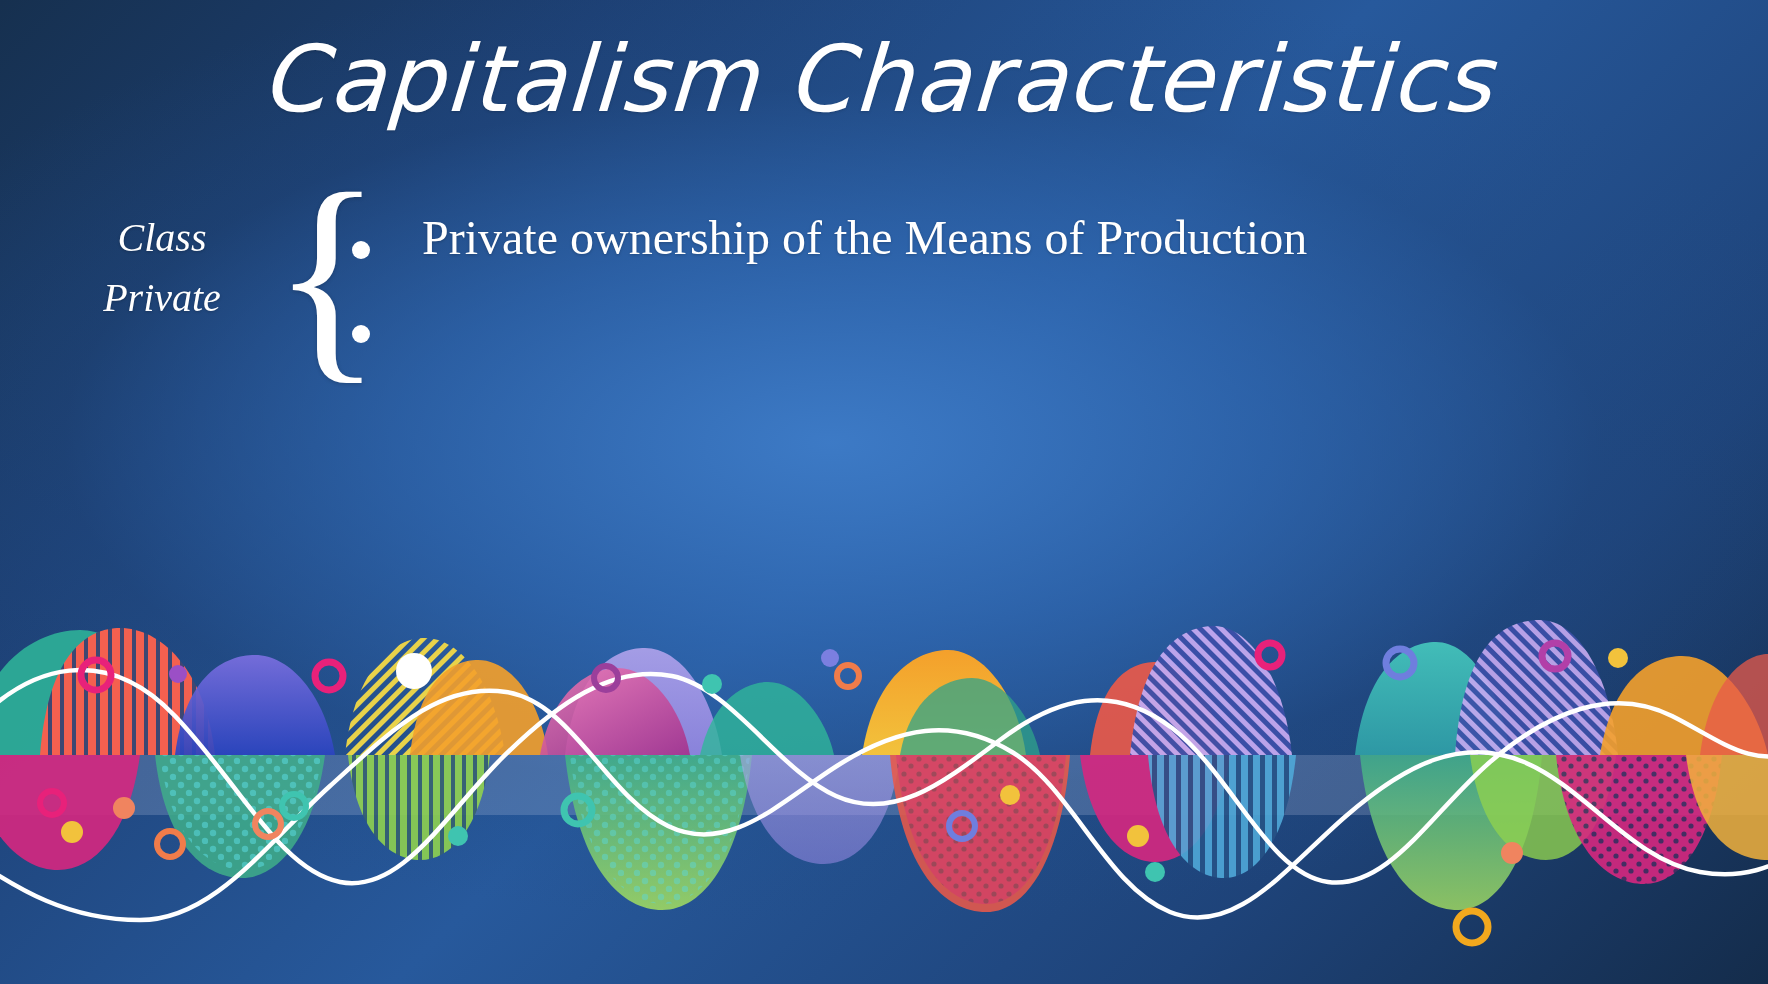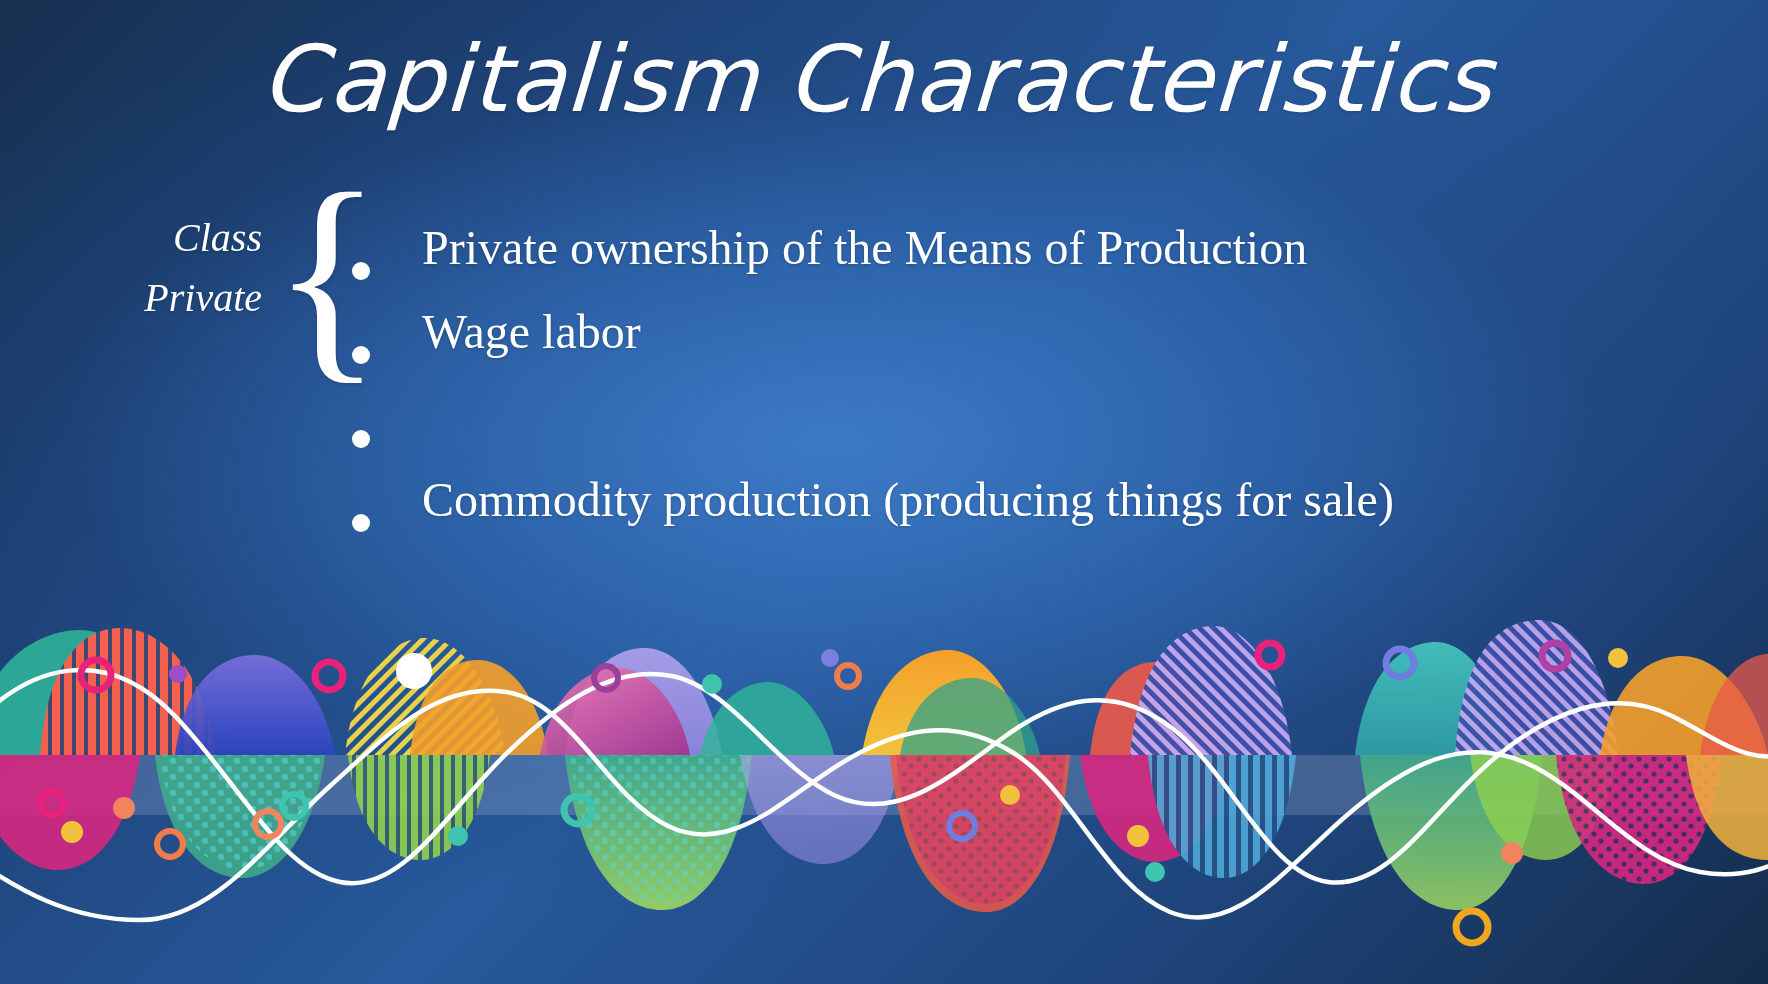--- a/index.html
+++ b/index.html
@@ -47,21 +47,21 @@
     text-shadow: 0 1px 3px rgba(0,0,0,0.18);
     transform: skewX(-6deg);
   }
 
   
   .label-group {
     position: absolute;
     left: 62px;
     top: 208px;
     width: 200px;
-    text-align: right;
+    text-align: center;
     color: #ffffff;
     font-style: italic;
     font-size: 40px;
     line-height: 1.5;
     z-index: 5;
     text-shadow: 0 1px 3px rgba(0,0,0,0.22);
   }
   .brace {
     position: absolute;
     left: 272px;
@@ -80,21 +80,21 @@
     left: 352px;
     top: 196px;
     width: 1380px;
     list-style: none;
     margin: 0;
     padding: 0;
     z-index: 5;
   }
   .bullet-row {
     display: flex;
-    align-items: flex-end;
+    align-items: center;
     height: 84px;
     color: #ffffff;
   }
   .bullet-dot {
     flex: 0 0 auto;
     width: 18px;
     height: 18px;
     border-radius: 50%;
     background: #ffffff;
     margin-top: 23px;
@@ -132,28 +132,20 @@
 
   <div class="brace">{</div>
 
   <ul class="bullets">
     <li class="bullet-row">
       <span class="bullet-dot"></span>
       <span class="bullet-text">Private ownership of the Means of Production</span>
     </li>
     <li class="bullet-row">
       <span class="bullet-dot"></span>
-      <span class="bullet-text">Wage labor</span>
-    </li>
-    <li class="bullet-row">
-      <span class="bullet-dot"></span>
-    </li>
-    <li class="bullet-row">
-      <span class="bullet-dot"></span>
-      <span class="bullet-text">Commodity production (producing things for sale)</span>
     </li>
   </ul>
 
   <svg class="wave-art" viewBox="0 0 1768 364" preserveAspectRatio="none" xmlns="http://www.w3.org/2000/svg">
     <defs>
       <pattern id="p-vstripe-red" width="12" height="12" patternUnits="userSpaceOnUse">
         <rect width="12" height="12" fill="#f4604f"></rect>
         <rect width="4" height="12" fill="#1e4378" opacity="0.85"></rect>
       </pattern>
       <pattern id="p-diag-olive" width="10" height="10" patternUnits="userSpaceOnUse" patternTransform="rotate(45)">

